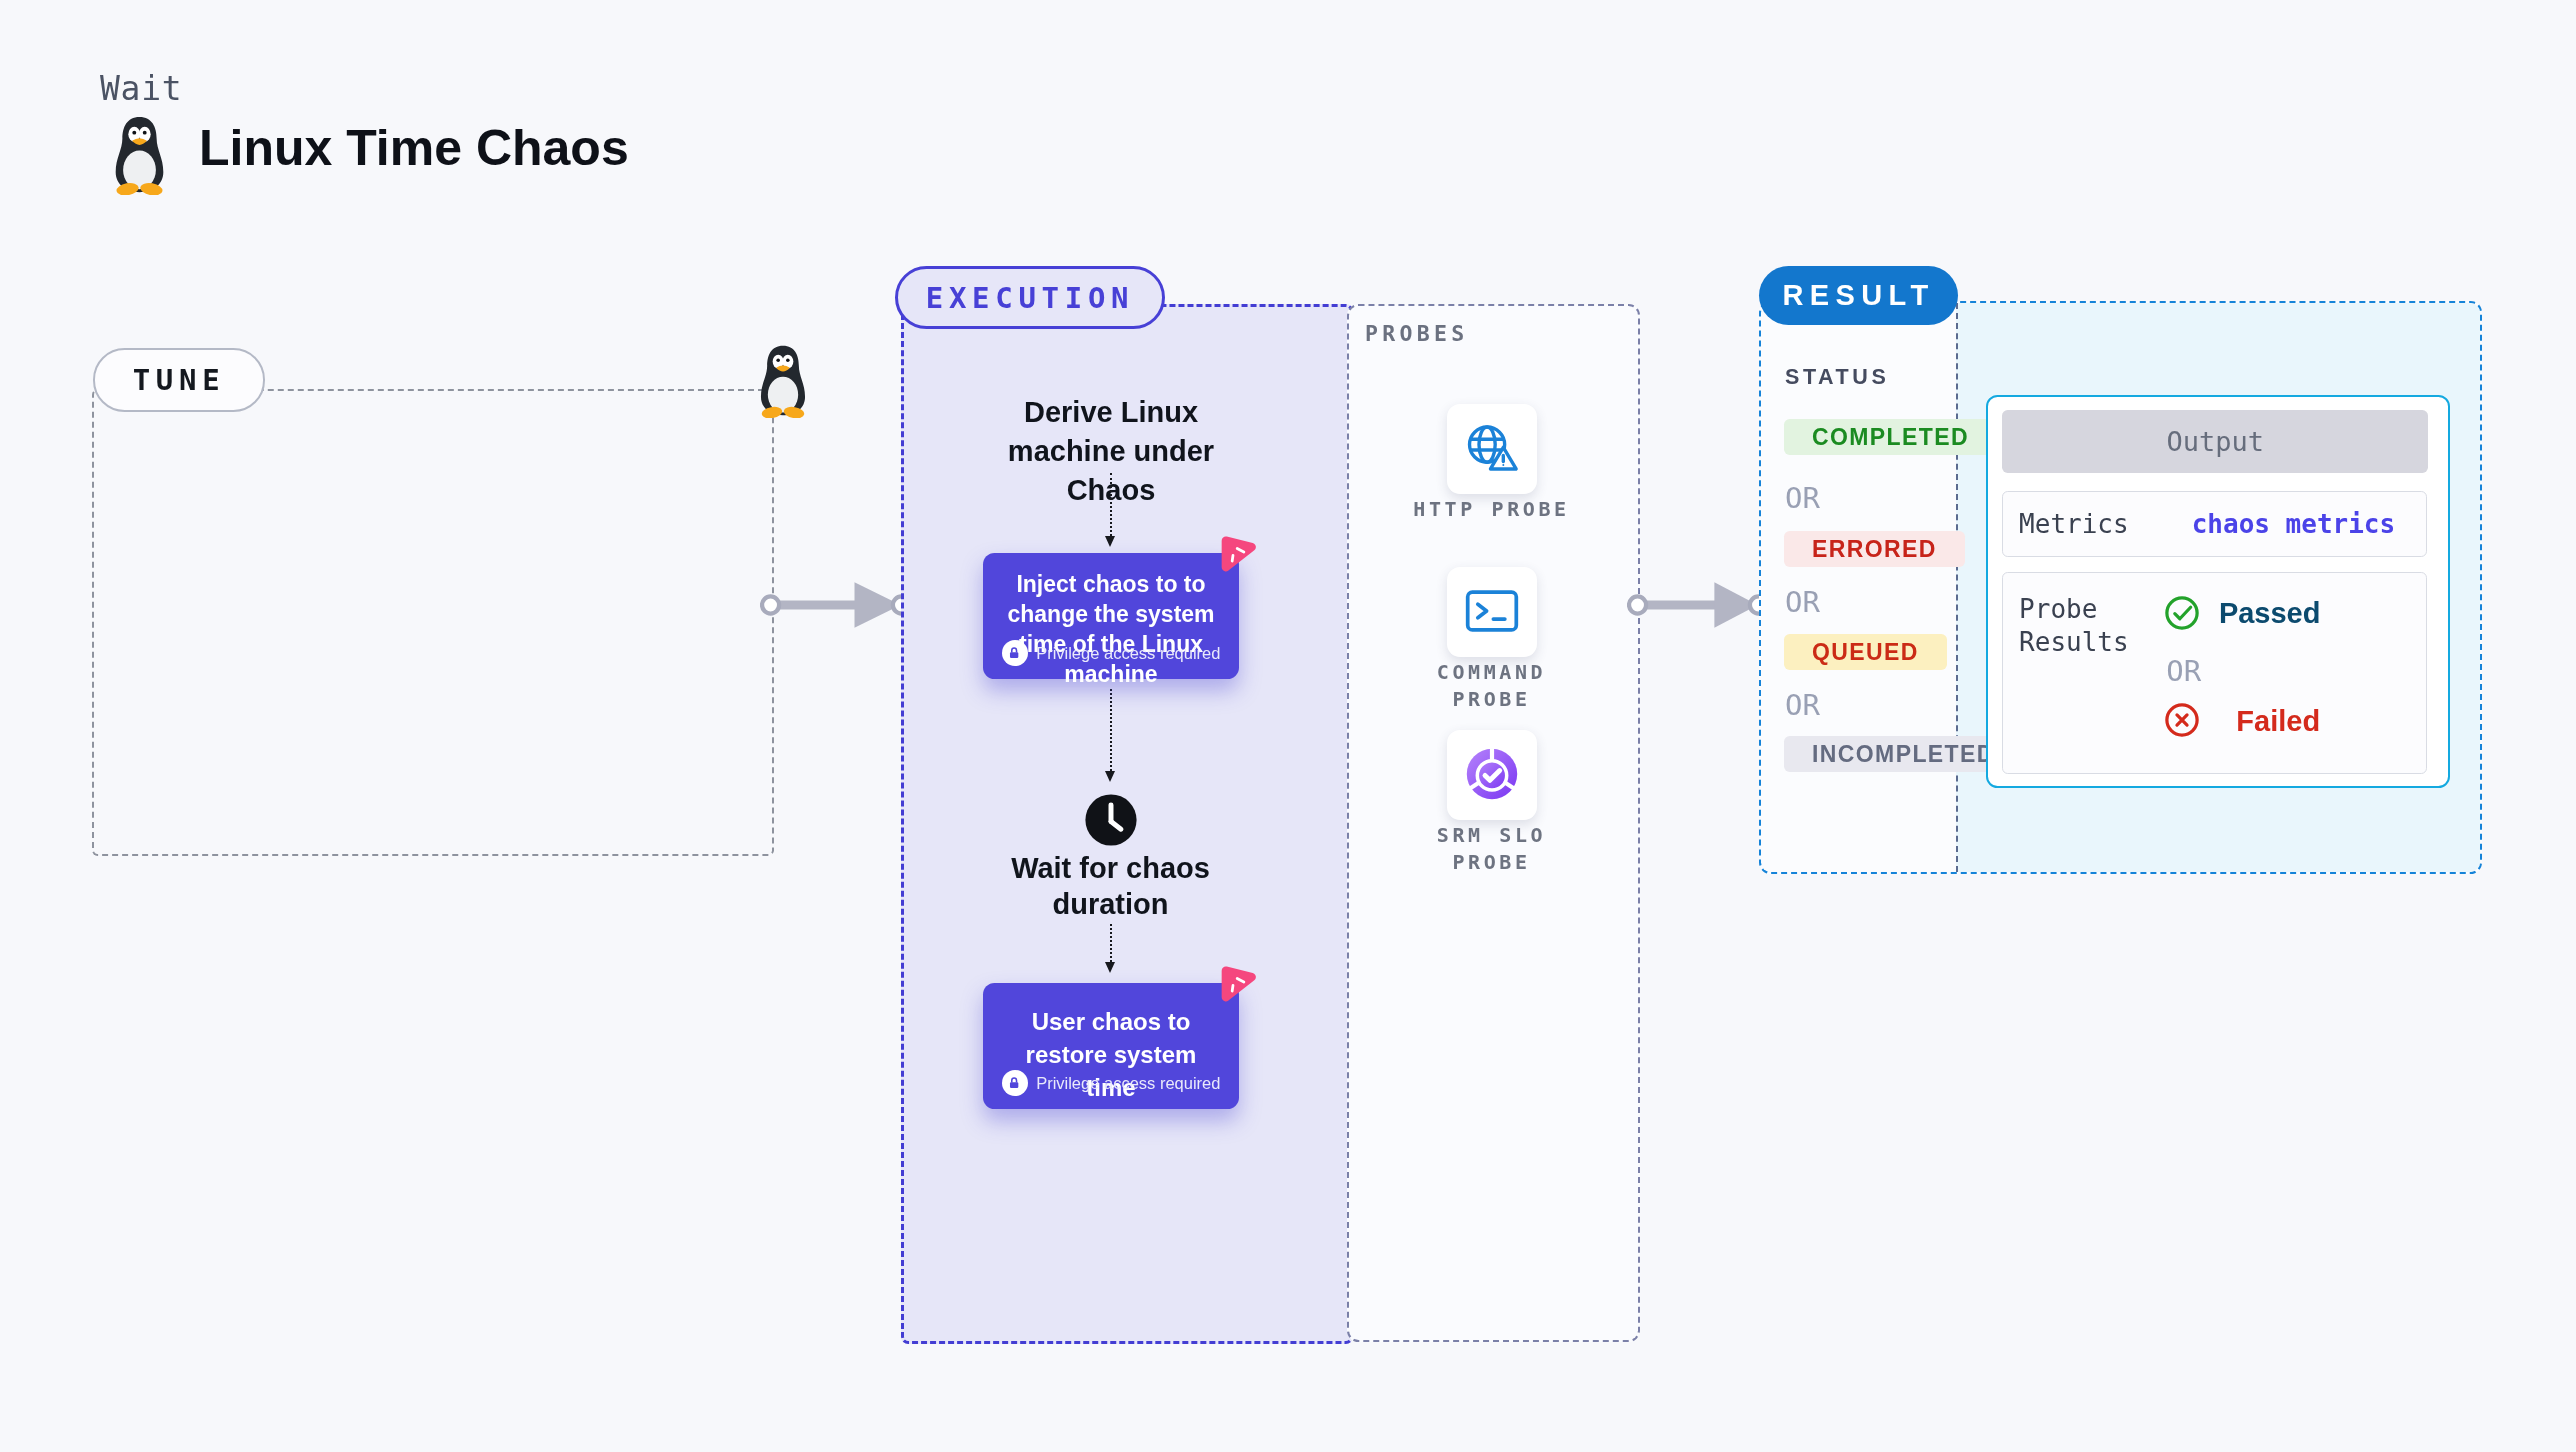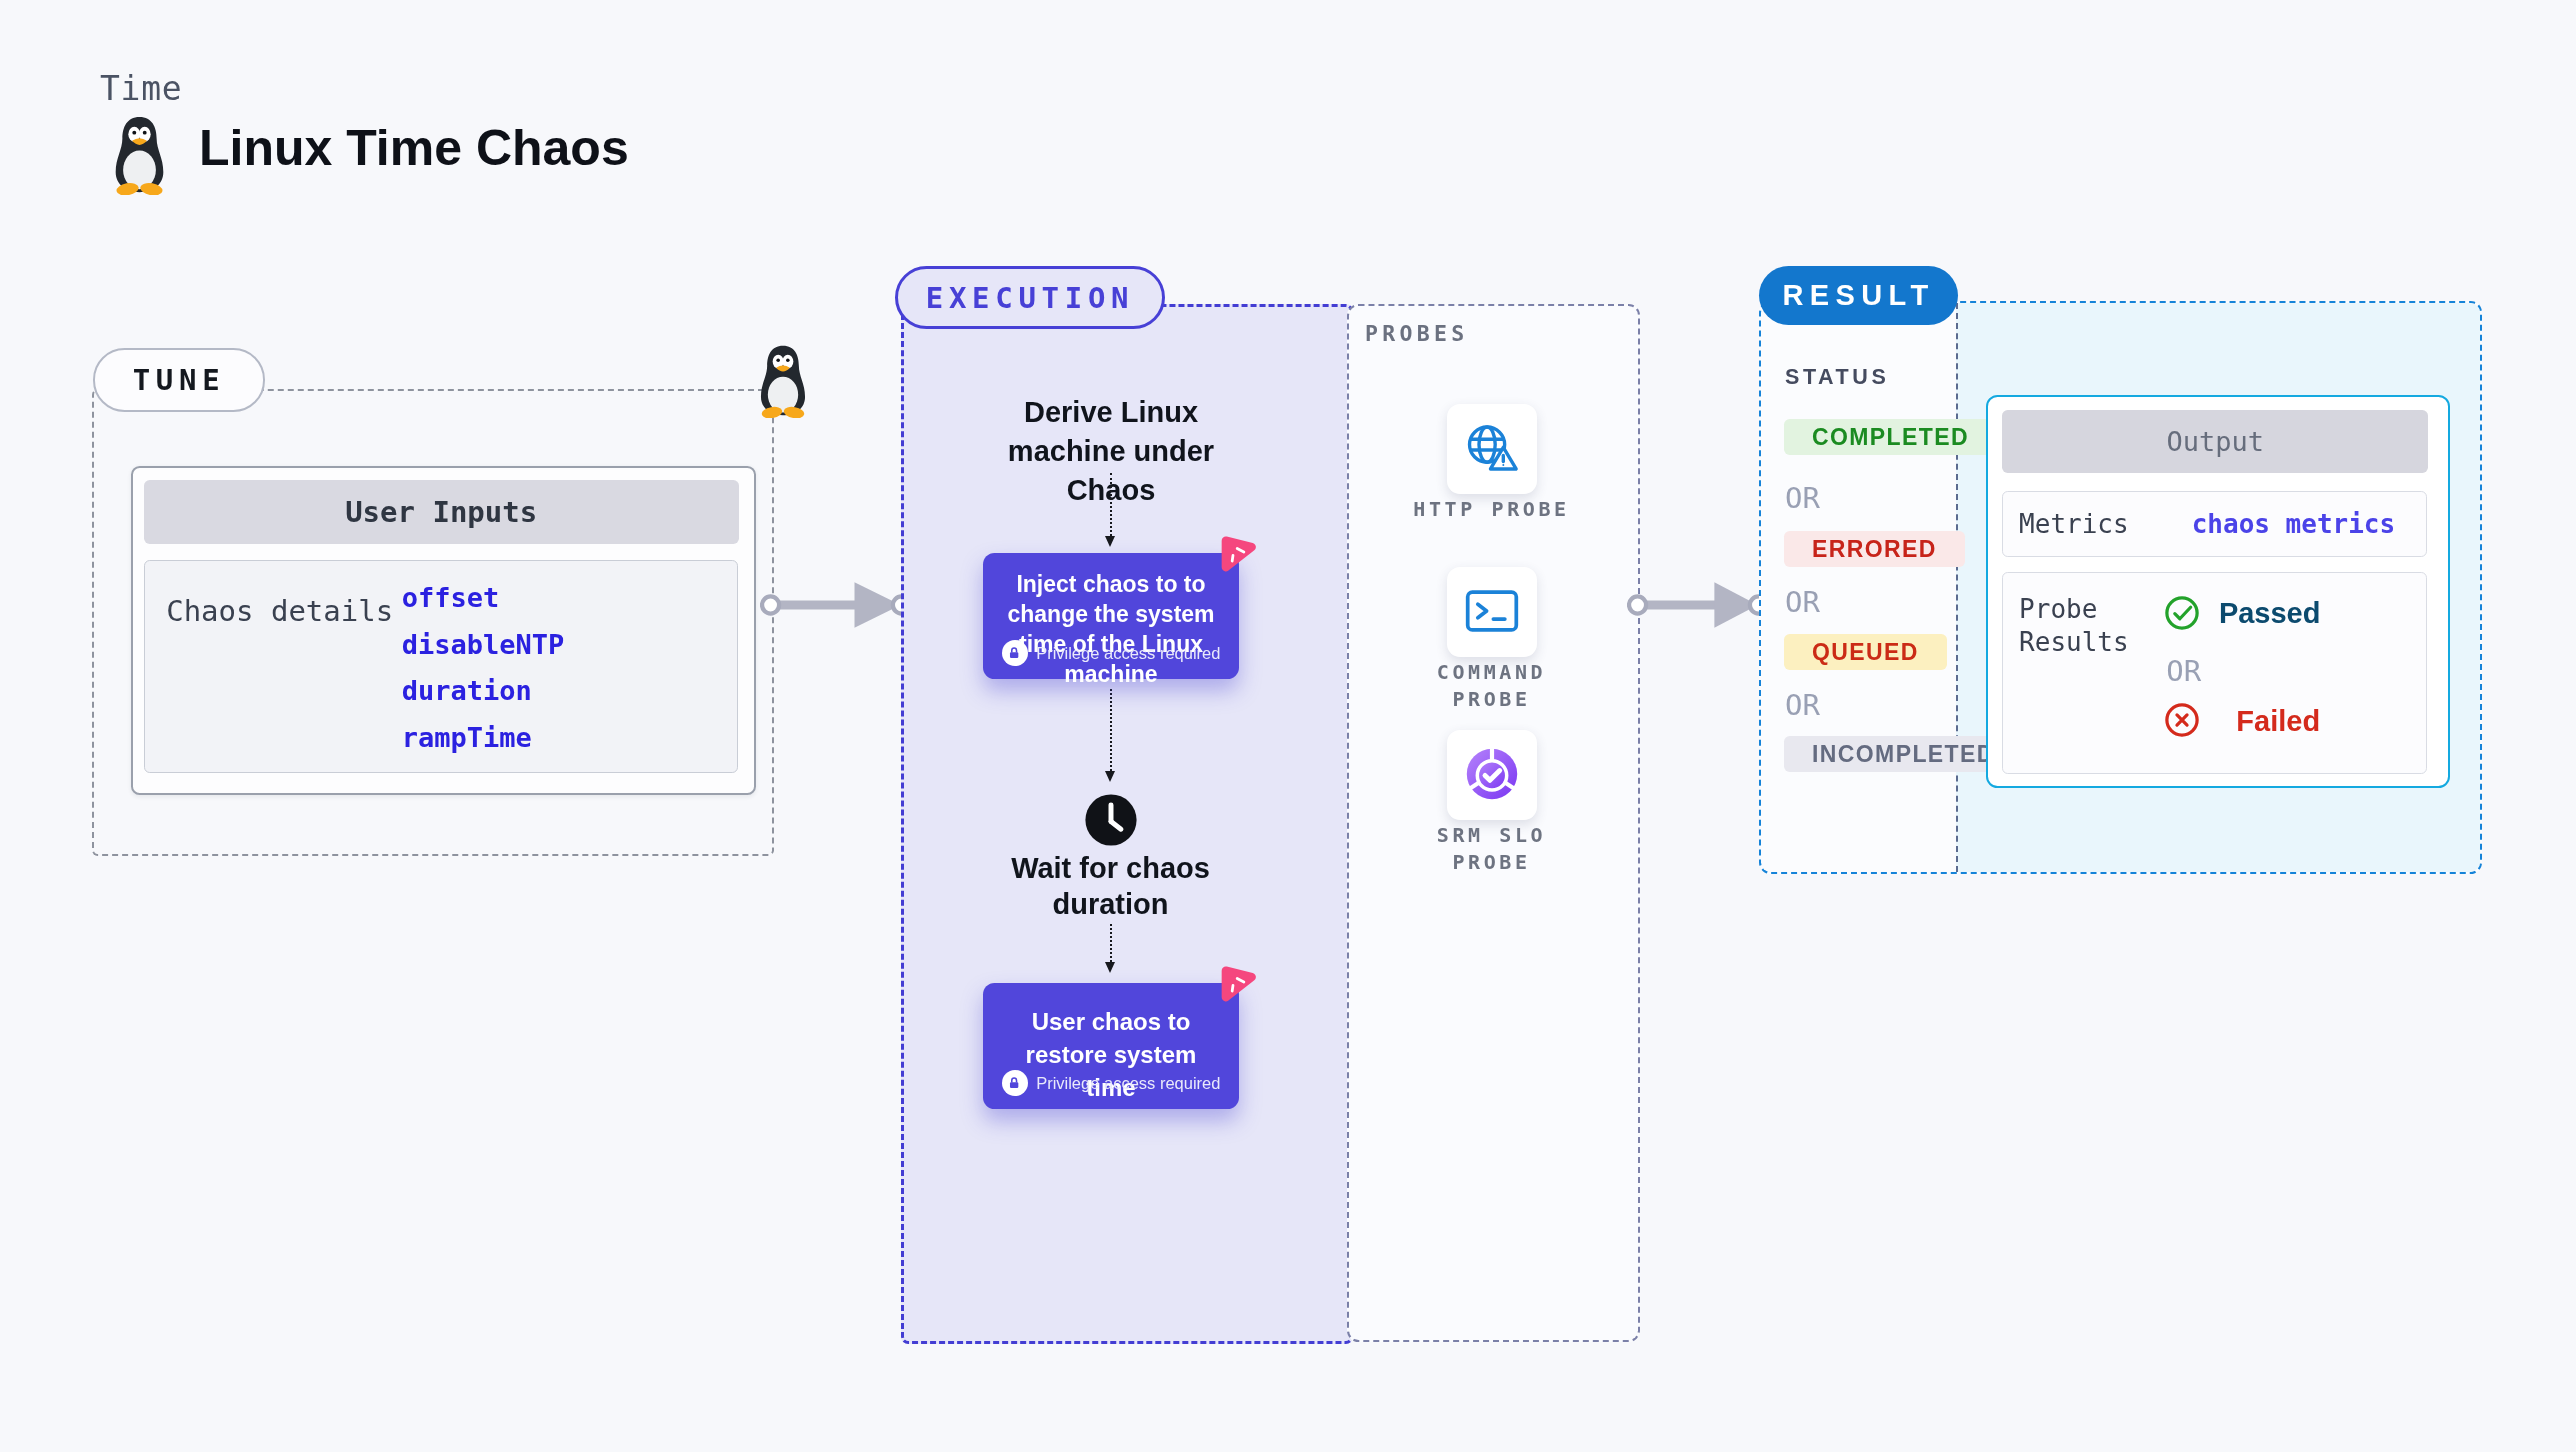--- a/index.html
+++ b/index.html
@@ -106,21 +106,21 @@
   .failed-row{position:absolute;left:161px;top:129px;display:flex;align-items:center;gap:36px;}
   .passed-text{font-size:29px;font-weight:800;color:#0c4a6e;}
   .failed-text{font-size:29px;font-weight:800;color:#d42a1c;}
   .or-out{position:absolute;left:163px;top:81px;}
 </style>
 </head>
 <body>
 
 <div id="canvas">
 
-  <div class="abs mono kicker">Time</div>
+  <div class="abs mono kicker">Wait</div>
   <span class="abs penguin-lg">
     <svg viewBox="0 0 90 110" width="67" height="83">
       <path d="M45 6 C28 6 22 20 22 35 C22 50 13 61 13 80 C13 98 28 107 45 107 C62 107 77 98 77 80 C77 61 68 50 68 35 C68 20 62 6 45 6 Z" fill="#23282e"></path>
       <ellipse cx="45" cy="77" rx="22" ry="26" fill="#eef0f2"></ellipse>
       <ellipse cx="38" cy="29" rx="8" ry="10" fill="#ffffff"></ellipse>
       <ellipse cx="52" cy="29" rx="8" ry="10" fill="#ffffff"></ellipse>
       <circle cx="38" cy="27" r="2.6" fill="#101317"></circle>
       <circle cx="52" cy="27" r="2.6" fill="#101317"></circle>
       <path d="M35 38 Q45 31 55 38 Q45 49 35 38 Z" fill="#f7a81b"></path>
       <ellipse cx="29" cy="103" rx="15" ry="8" fill="#f7a81b" transform="rotate(-10 29 103)"></ellipse>
@@ -138,32 +138,20 @@
       <ellipse cx="38" cy="29" rx="8" ry="10" fill="#ffffff"></ellipse>
       <ellipse cx="52" cy="29" rx="8" ry="10" fill="#ffffff"></ellipse>
       <circle cx="38" cy="27" r="2.6" fill="#101317"></circle>
       <circle cx="52" cy="27" r="2.6" fill="#101317"></circle>
       <path d="M35 38 Q45 31 55 38 Q45 49 35 38 Z" fill="#f7a81b"></path>
       <ellipse cx="29" cy="103" rx="15" ry="8" fill="#f7a81b" transform="rotate(-10 29 103)"></ellipse>
       <ellipse cx="61" cy="103" rx="15" ry="8" fill="#f7a81b" transform="rotate(10 61 103)"></ellipse>
     </svg>
   </span>
 
-  <div class="abs ui-card">
-    <div class="abs ui-header mono">User Inputs</div>
-    <div class="abs ui-body">
-      <div class="abs mono chaos-label">Chaos details</div>
-      <div class="abs input-links">
-        <span class="mono input-link">offset</span>
-        <span class="mono input-link">disableNTP</span>
-        <span class="mono input-link">duration</span>
-        <span class="mono input-link">rampTime</span>
-      </div>
-    </div>
-  </div>
 
   <span class="abs flow-arrow arrow1">
     <svg width="152" height="64" viewBox="0 0 212 90">
       <line x1="26" y1="45" x2="140" y2="45" stroke="#b3b5c4" stroke-width="13"></line>
       <polygon points="132,13 132,77 197,45" fill="#b3b5c4"></polygon>
       <circle cx="14" cy="45" r="12" fill="#ffffff" stroke="#a8abbc" stroke-width="6"></circle>
       <circle cx="198" cy="45" r="12" fill="#ffffff" stroke="#a8abbc" stroke-width="6"></circle>
     </svg>
   </span>
 

